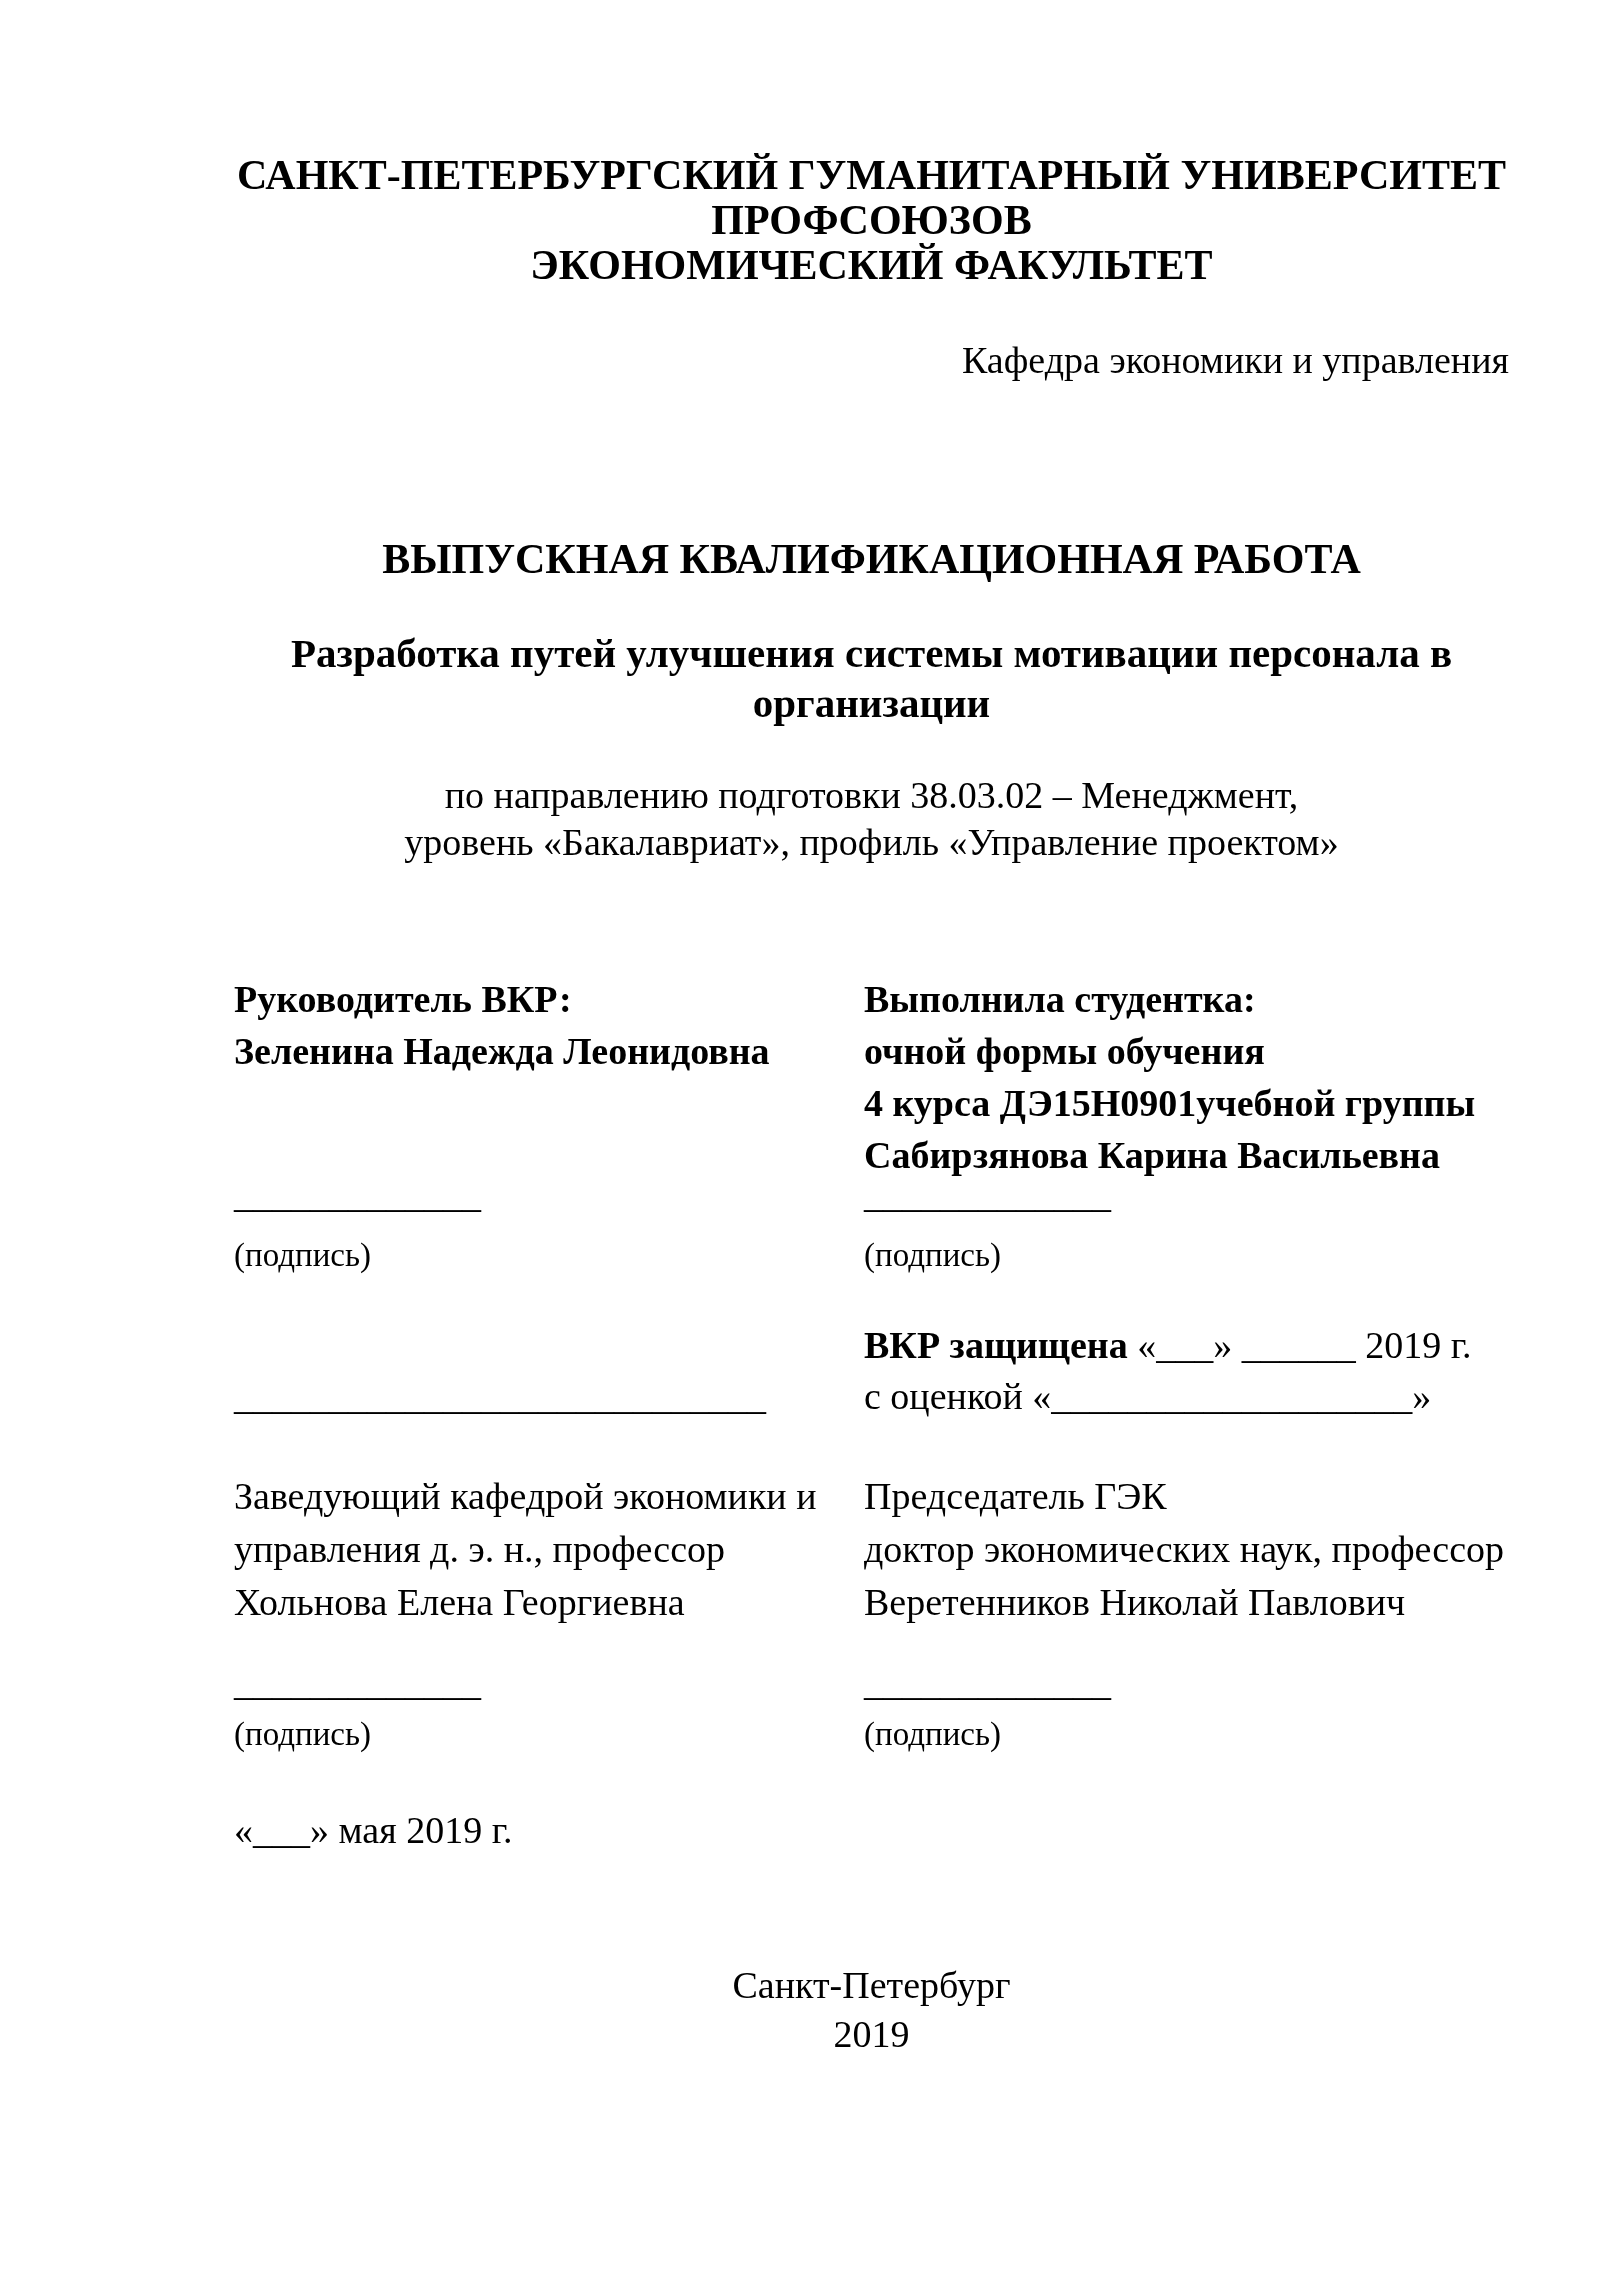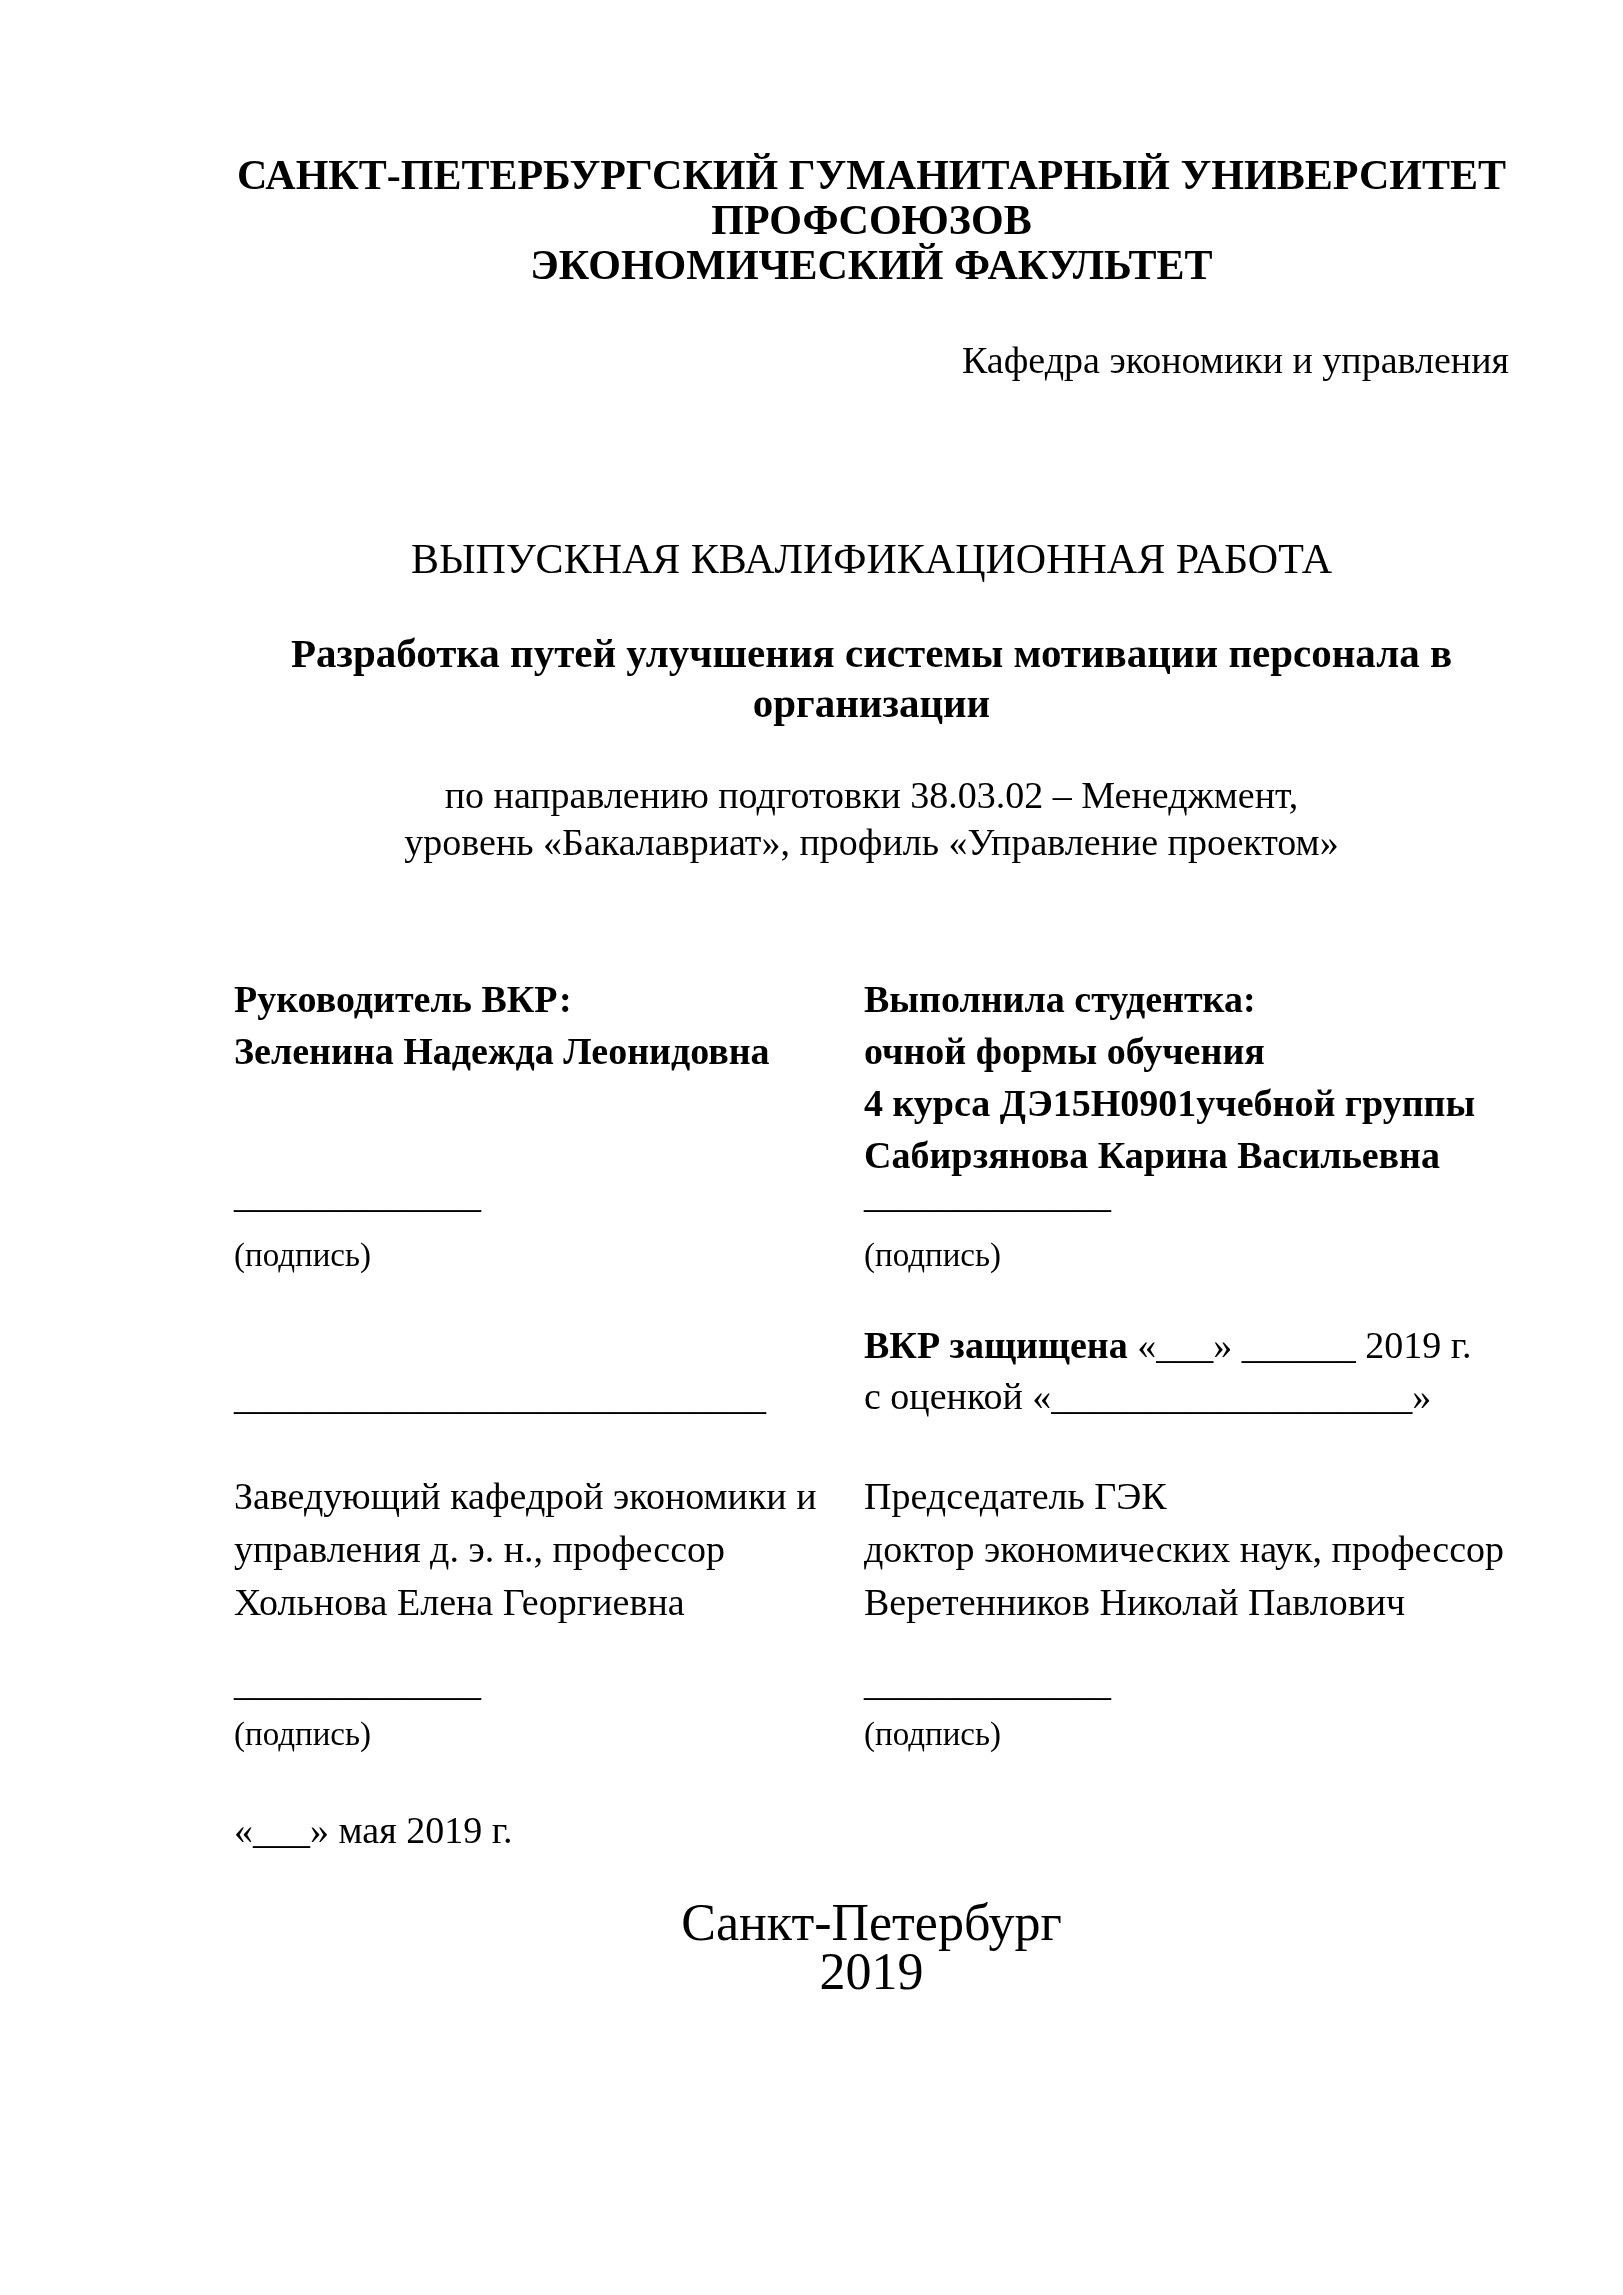--- a/index.html
+++ b/index.html
@@ -33,21 +33,21 @@
     font-size: 42px;
     line-height: 45px;
   }
   .department-line {
     top: 338px;
     font-size: 38px;
     line-height: 45px;
   }
   .work-type {
     top: 537px;
-    font-weight: normal;
+    font-weight: bold;
     font-size: 42px;
     line-height: 45px;
   }
   .thesis-title {
     top: 628px;
     font-weight: bold;
     font-size: 41px;
     line-height: 50px;
   }
   .program-block {
@@ -97,22 +97,22 @@
     top: 1715px;
     font-size: 33px;
     line-height: 39px;
   }
   .date-line {
     top: 1807px;
     font-size: 38px;
     line-height: 47px;
   }
   .footer-block {
-    top: 1898px;
-    font-size: 52px;
+    top: 1961px;
+    font-size: 38px;
     line-height: 49px;
   }
 </style>
 </head>
 <body>
 
 <div id="page">
 
   <div class="abs content-w center header-block">
     <div>САНКТ-ПЕТЕРБУРГСКИЙ ГУМАНИТАРНЫЙ УНИВЕРСИТЕТ</div>

